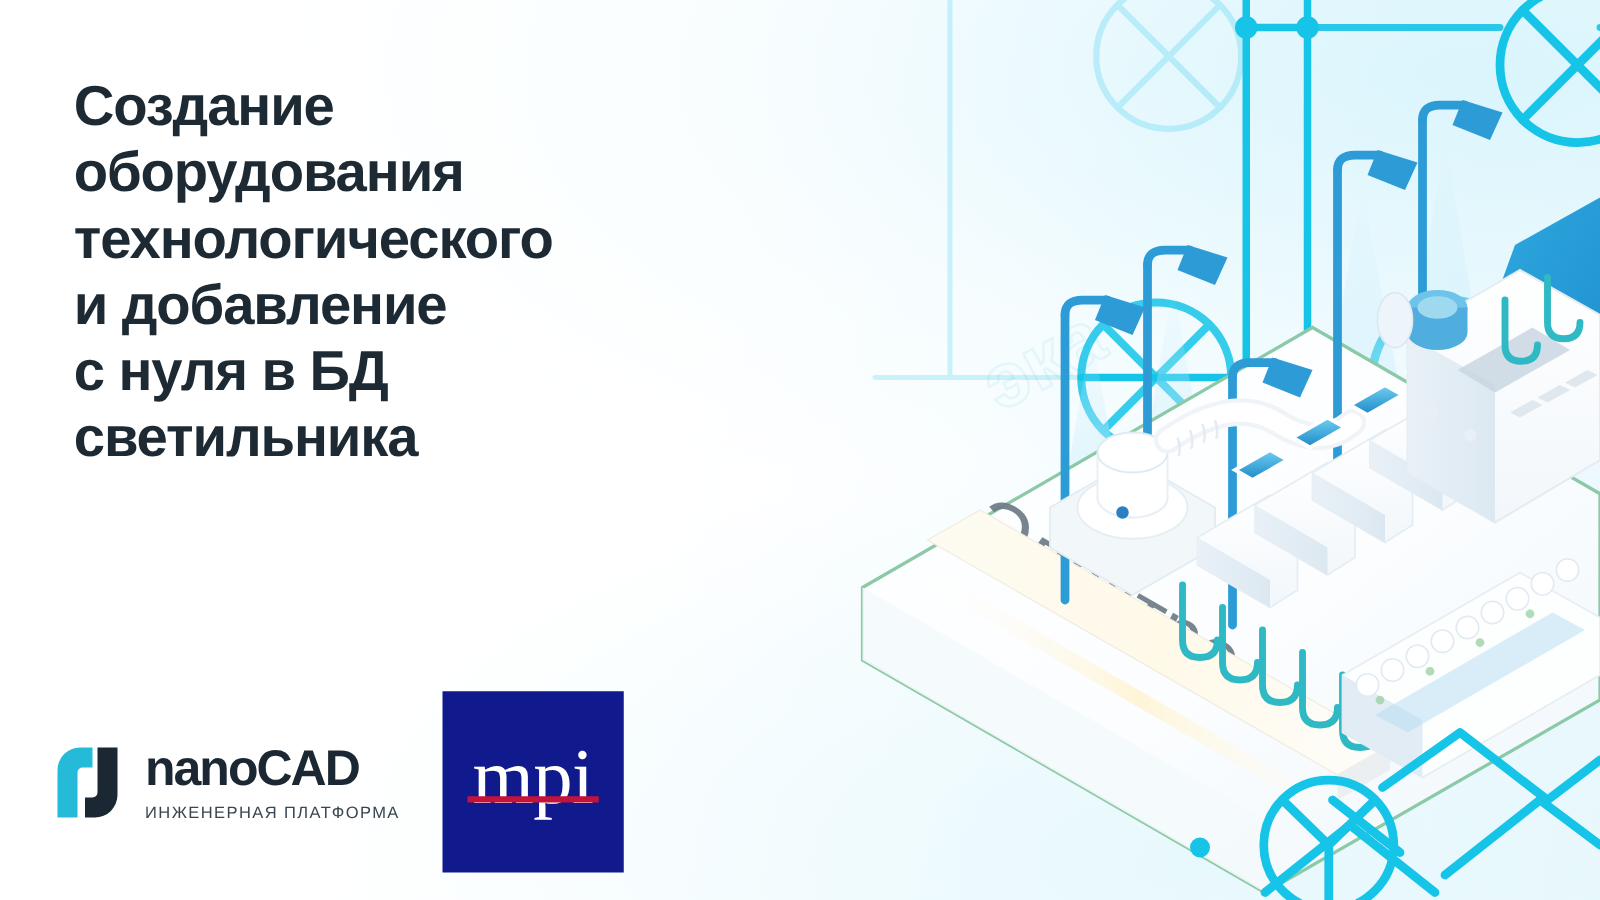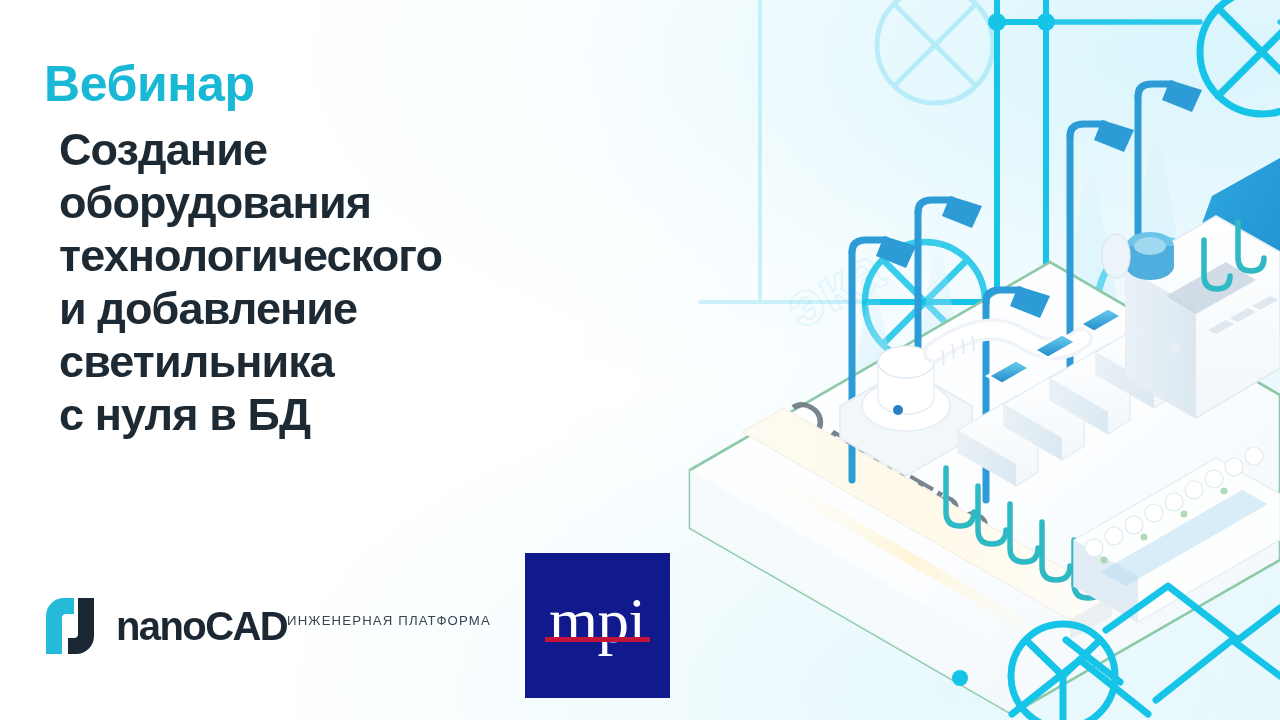--- a/index.html
+++ b/index.html
@@ -48,21 +48,21 @@
   }
   .headline .ln { display:block; white-space:nowrap;margin-left:15px; }
 
   
   #logos {
     position:absolute; left:44px; bottom:22px; z-index:6;
     display:flex; align-items:center; gap:34px;
   }
   .nanocad { display:flex; align-items:center; gap:14px; }
   .nc-mark { width:58px; height:60px; flex:0 0 auto; }
-  .nc-words { display:flex; }
+  .nc-words { display:flex; flex-direction:column; }
   .nc-name {
     font-size:40px; font-weight:700; letter-spacing:-1.6px;
     color:#1B2733; line-height:1; white-space:nowrap;
   }
   .nc-sub {
     font-size:13.2px; font-weight:400; letter-spacing:1.15px;
     color:#394652; margin-top:7px; white-space:nowrap;
   }
   .mpi {
     width:145px; height:145px;
@@ -389,28 +389,27 @@
         <path d="M1100 640 L1063 676"></path>
         <path d="M1063 676 V728"></path>
       </g>
       <g fill="#16C4E8" stroke="none">
         <circle cx="960" cy="678" r="8"></circle>
       </g>
     </svg>
   </div>
 
   <div id="content">
-    <div class="kicker">Вебинар</div>
     <h1 class="headline">
       <span class="ln">Создание</span>
       <span class="ln">оборудования</span>
       <span class="ln">технологического</span>
       <span class="ln">и добавление</span>
+      <span class="ln">с нуля в БД</span>
       <span class="ln">светильника</span>
-      <span class="ln">с нуля в БД</span>
     </h1>
   </div>
 
   <div id="logos">
 
     <div class="nanocad">
       <span class="nc-mark">
         <svg viewBox="0 0 58 60" xmlns="http://www.w3.org/2000/svg">
 
           <path d="M2 58 V20 A18 18 0 0 1 20 2 H30 V18 H22 A4 4 0 0 0 18 22 V58 Z" fill="#25BBD8"></path>

